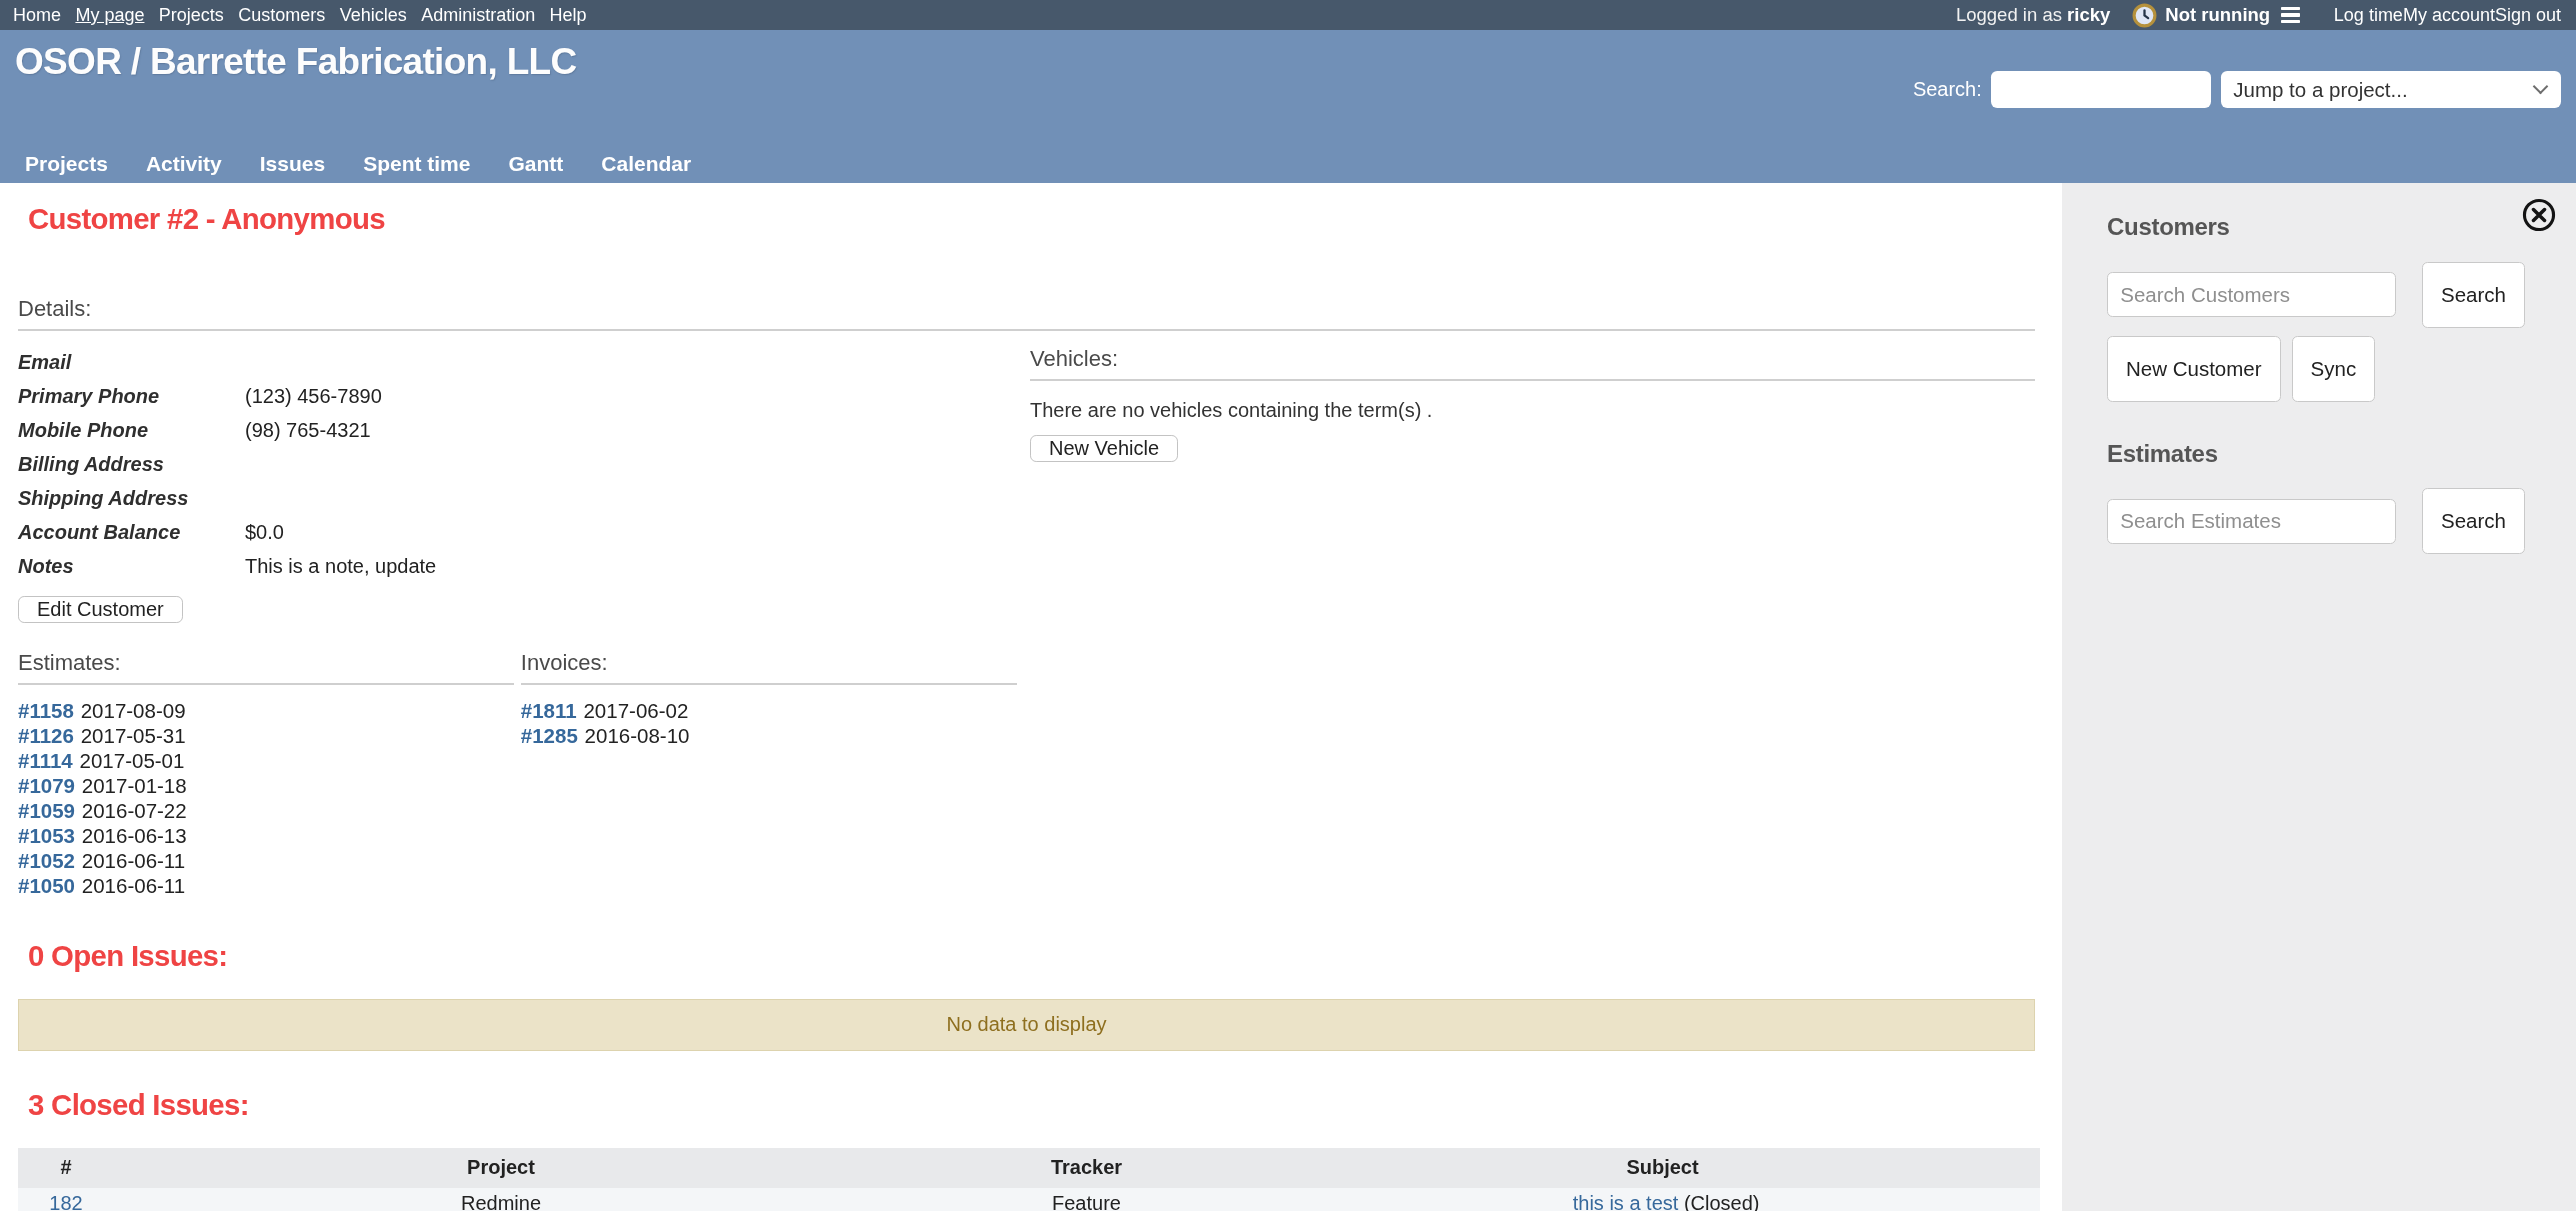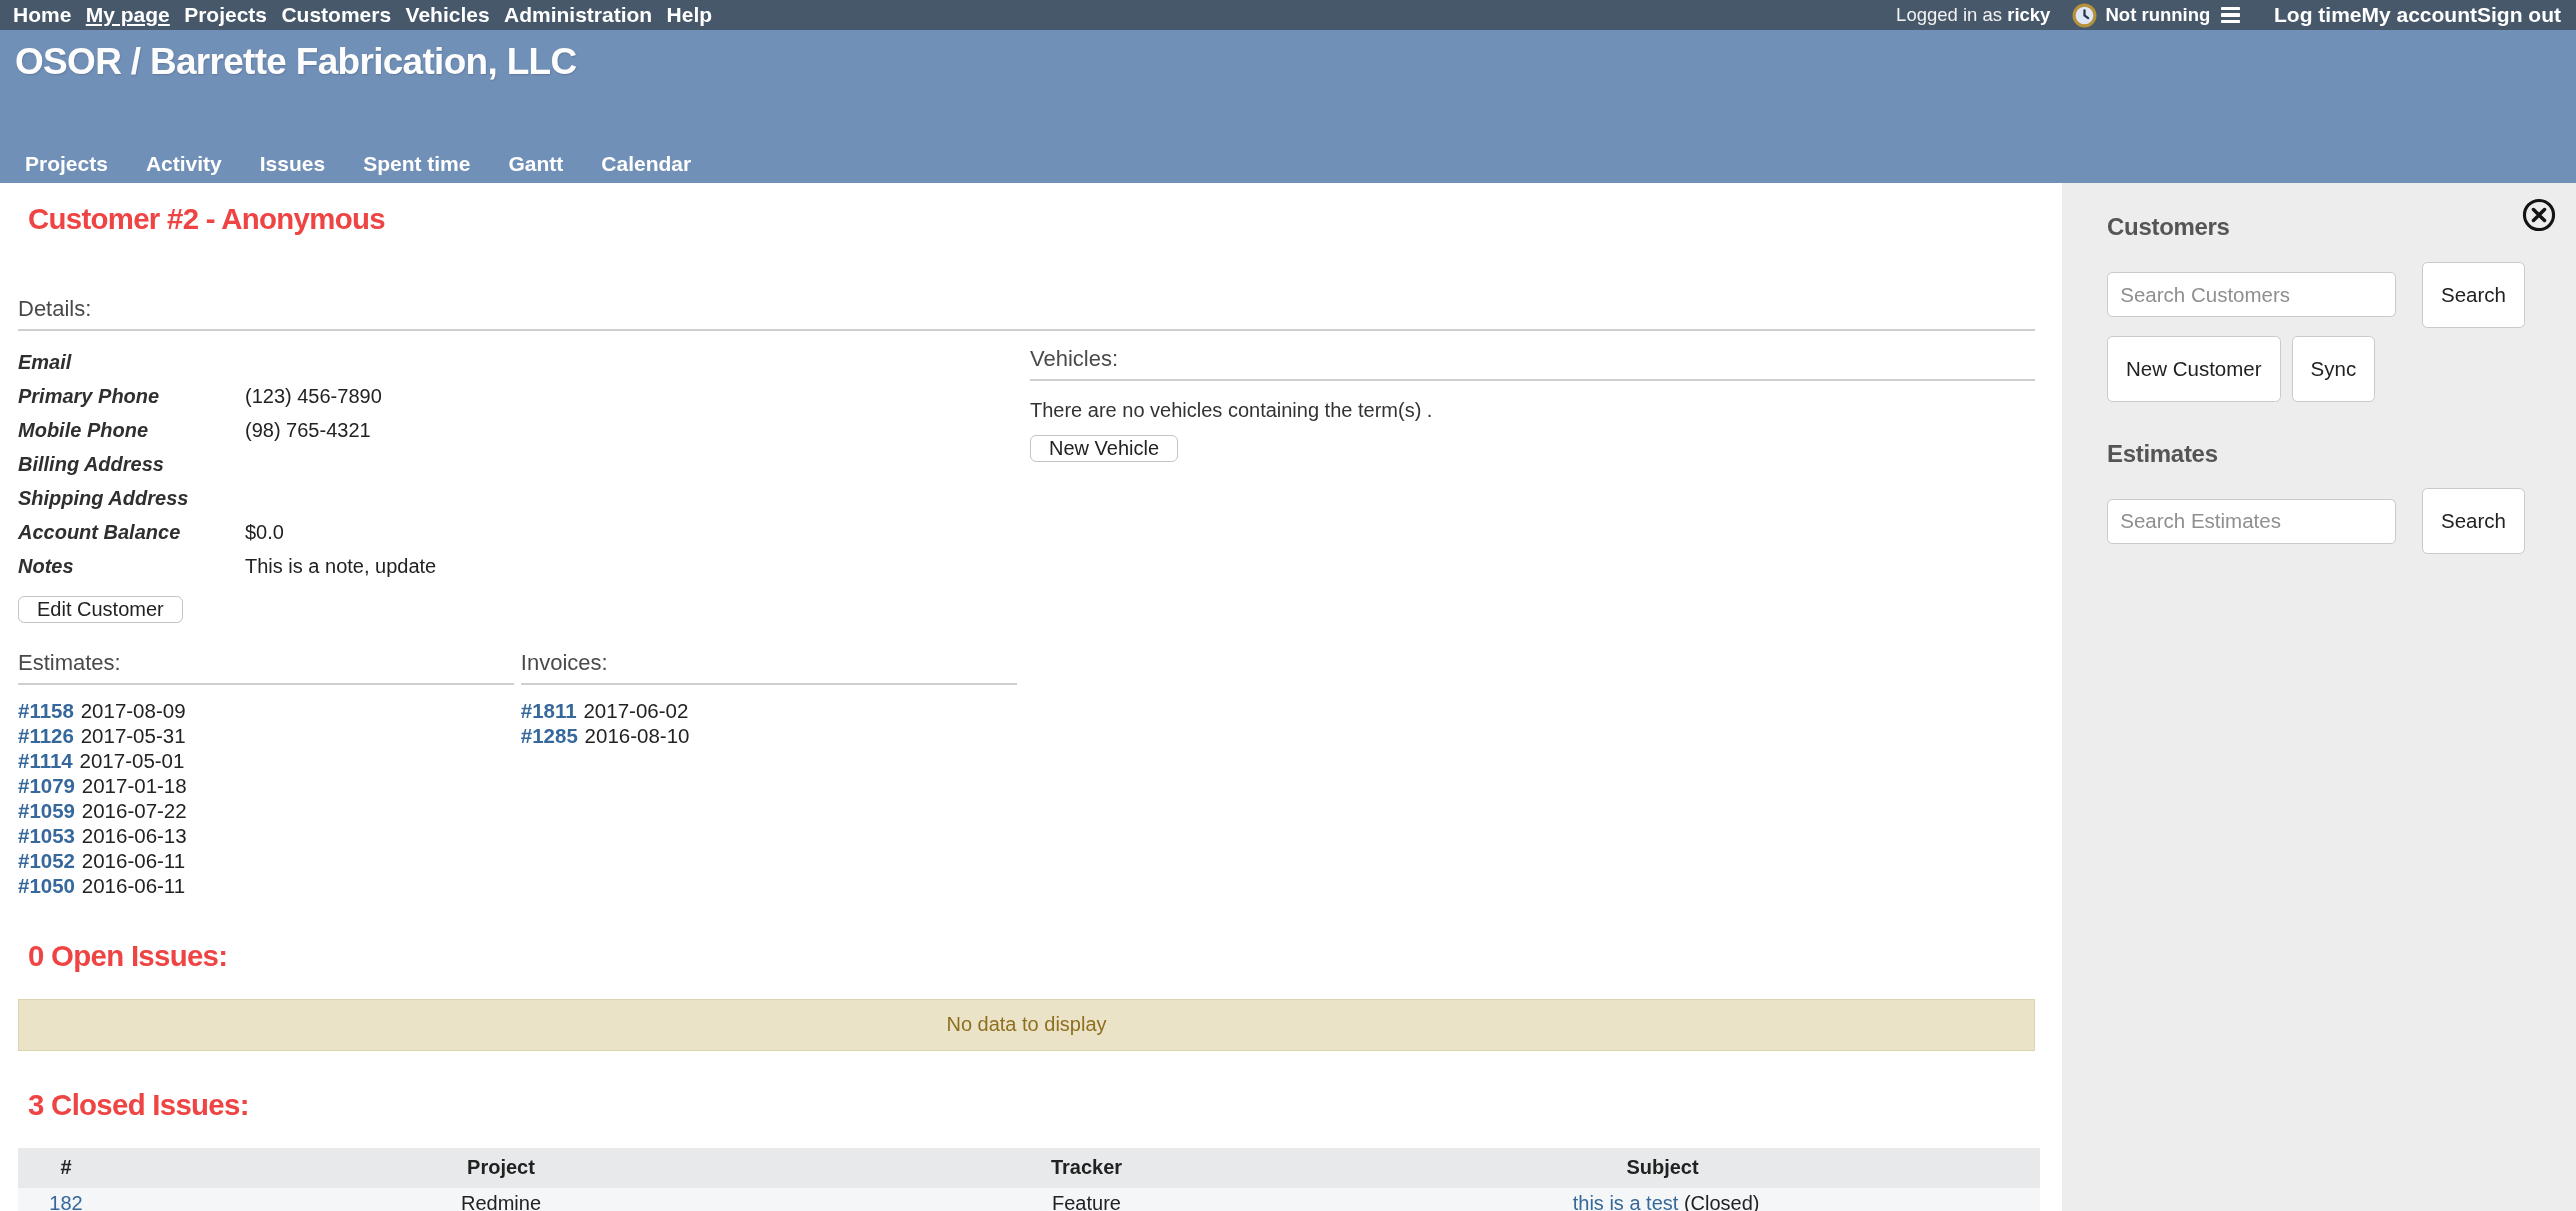--- a/index.html
+++ b/index.html
@@ -12,21 +12,21 @@
   .page { width: 2576px; height: 1212px; position: relative; display: flex; flex-direction: column; }
 
   
   .topbar {
     height: 30px; background: #47586b; color: #fff;
     display: flex; align-items: center; justify-content: space-between;
     padding: 0 15px 0 13px; flex: 0 0 auto;
   }
   .topmenu { display: flex; align-items: center; gap: 14.4px; }
   .topmenu a, .topbar-links a {
-    color: #fff; font-weight: bold; font-size: 21px; text-decoration: none; cursor: pointer; white-space: nowrap;
+    color: #fff; font-weight: normal; font-size: 18px; text-decoration: none; cursor: pointer; white-space: nowrap;
   }
   .topmenu a.active { text-decoration: underline; }
   .topbar-right { display: flex; align-items: center; gap: 12.3px; }
   .loggedin { font-size: 18.5px; color: #f2f2f2; white-space: nowrap; }
   .loggedin b { font-weight: bold; color: #fff; }
   .timer-wrap { display: flex; align-items: center; gap: 8.2px; margin-left: 9.6px; }
   .timer-status { font-weight: bold; font-size: 18.5px; color: #fff; white-space: nowrap; }
   .list-icon { display: inline-flex; flex-direction: column; gap: 3.4px; cursor: pointer; margin-left: 2.7px; }
   .list-icon i { display: block; width: 18.5px; height: 3.4px; background: #fff; border-radius: 0.7px; }
   .topbar-links { display: flex; align-items: center; gap: 0; margin-left: 22px; }
@@ -163,20 +163,28 @@
 
       <a>Log time</a>
           <a>My account</a>
           <a>Sign out</a>
         </nav>
     </div>
   </div>
 
   <div class="header">
     <h1 class="app-title">OSOR / Barrette Fabrication, LLC</h1>
+    <div class="header-tools">
+      <label class="search-label">Search:</label>
+      <input class="quick-search" type="text" value="" style="">
+      <div class="jump-select">
+        <span class="lbl">Jump to a project...</span>
+        <span class="chev"></span>
+      </div>
+    </div>
     <nav class="mainnav">
 
     <a>Projects</a>
         <a>Activity</a>
         <a>Issues</a>
         <a>Spent time</a>
         <a>Gantt</a>
         <a>Calendar</a>
       </nav>
   </div>

